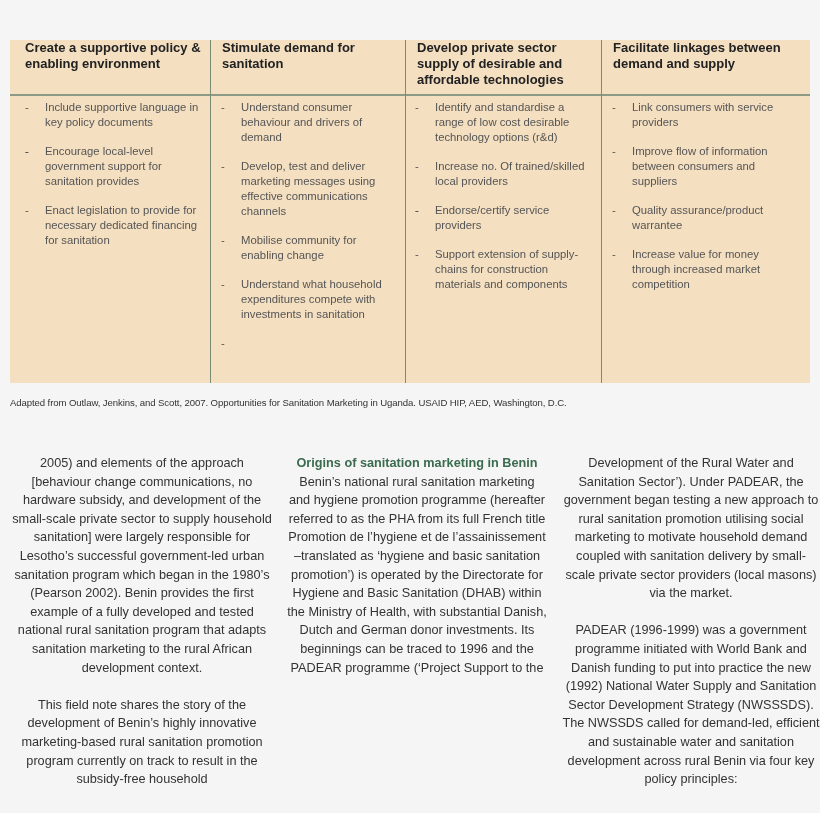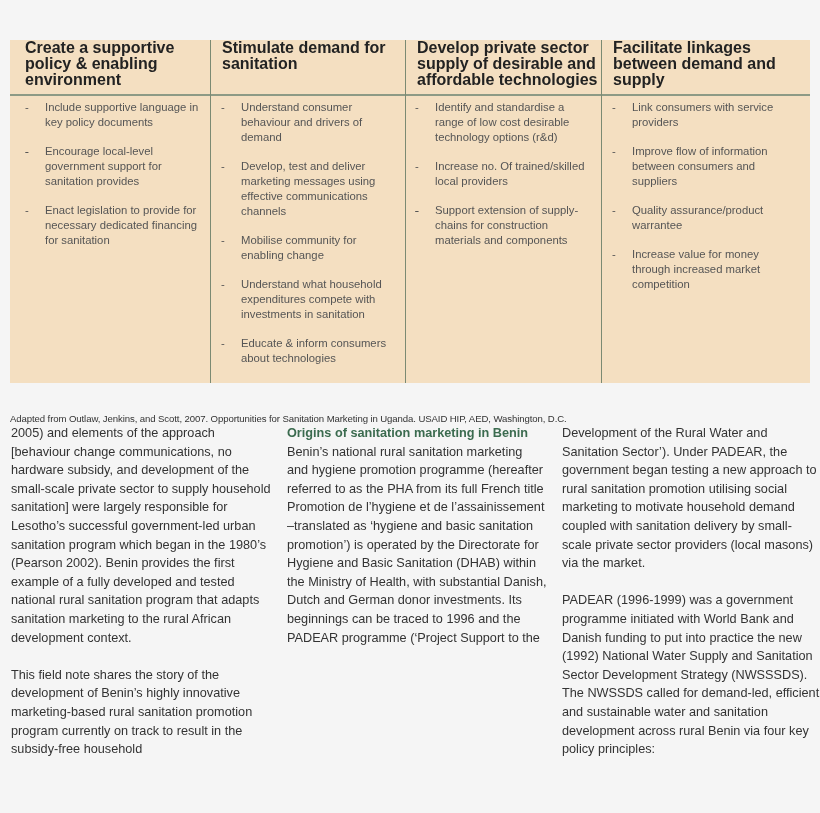--- a/index.html
+++ b/index.html
@@ -18,40 +18,40 @@
   .hline {
     position: absolute; left: 0; top: 54px; width: 800px; height: 2px;
     background: #8d9a85;
   }
   .vline {
     position: absolute; top: 0; width: 1px; height: 343px;
     background: #7b8a73;
   }
   .col-head {
     position: absolute; top: 0;
-    font-size: 16px; font-weight: bold; color: #222;
+    font-size: 13px; font-weight: bold; color: #222;
     line-height: 16px;
   }
   .col-body {
     position: absolute; top: 60px;
     font-size: 11.3px; color: #555; line-height: 15px;
   }
   .item {
     position: relative; padding-left: 25px; margin-bottom: 14px;
   }
   .item .dash {
     position: absolute; left: 5px; top: 0;
   }
   .caption {
     position: absolute; left: 10px; top: 397px;
-    font-size: 9.6px; color: #333; letter-spacing: -0.1px; margin-top: 16px;
+    font-size: 9.6px; color: #333; letter-spacing: -0.1px;
   }
   .textcol {
-    position: absolute; top: 424px;
-    font-size: 12.7px; line-height: 18.6px; color: #333;
+    position: absolute; top: 454px;
+    font-size: 12.7px; line-height: 18.6px; color: #333; text-align: center;
   }
   .textcol p { margin: 0 0 18.6px 0; }
   .subhead { color: #3b6b4f; font-weight: bold; }
 </style>
 </head>
 <body>
 
 <div class="table">
   <div class="hline"></div>
   <div class="vline" style="left:200px"></div>
@@ -68,28 +68,28 @@
     <div class="item"><span class="dash">-</span></div>
     <div class="item"><span class="dash">-</span><span>Encourage local-level government support for sanitation provides</span></div>
     <div class="item"><span class="dash">-</span><span>Enact legislation to provide for necessary dedicated financing for sanitation</span></div>
   </div>
 
   <div class="col-body" style="left:206px;width:183px">
     <div class="item"><span class="dash">-</span><span>Understand consumer behaviour and drivers of demand</span></div>
     <div class="item"><span class="dash">-</span><span>Develop, test and deliver marketing messages using effective communications channels</span></div>
     <div class="item"><span class="dash">-</span><span>Mobilise community for enabling change</span></div>
     <div class="item"><span class="dash">-</span><span>Understand what household expenditures compete with investments in sanitation</span></div>
-    <div class="item"><span class="dash">-</span><span>Educate &amp; inform consumers about technologies</span></div>
+    <div class="item"><span class="dash">-</span></div>
   </div>
 
   <div class="col-body" style="left:400px;width:180px">
     <div class="item"><span class="dash">-</span><span>Identify and standardise a range of low cost desirable technology options (r&amp;d)</span></div>
     <div class="item"><span class="dash">-</span><span>Increase no. Of trained/skilled local  providers</span></div>
     <div class="item"><span class="dash">-</span></div>
-    <div class="item"><span class="dash">-</span></div>
+    <div class="item"><span class="dash">-</span><span>Endorse/certify service providers</span></div>
     <div class="item"><span class="dash">-</span><span>Support extension of supply-chains for construction materials and  components</span></div>
   </div>
 
   <div class="col-body" style="left:597px;width:180px">
     <div class="item"><span class="dash">-</span><span>Link consumers with service providers</span></div>
     <div class="item"><span class="dash">-</span><span>Improve flow of information between consumers and suppliers</span></div>
     <div class="item"><span class="dash">-</span><span>Quality assurance/product warrantee</span></div>
     <div class="item"><span class="dash">-</span><span>Increase value for money through increased market competition</span></div>
   </div>
 </div>

